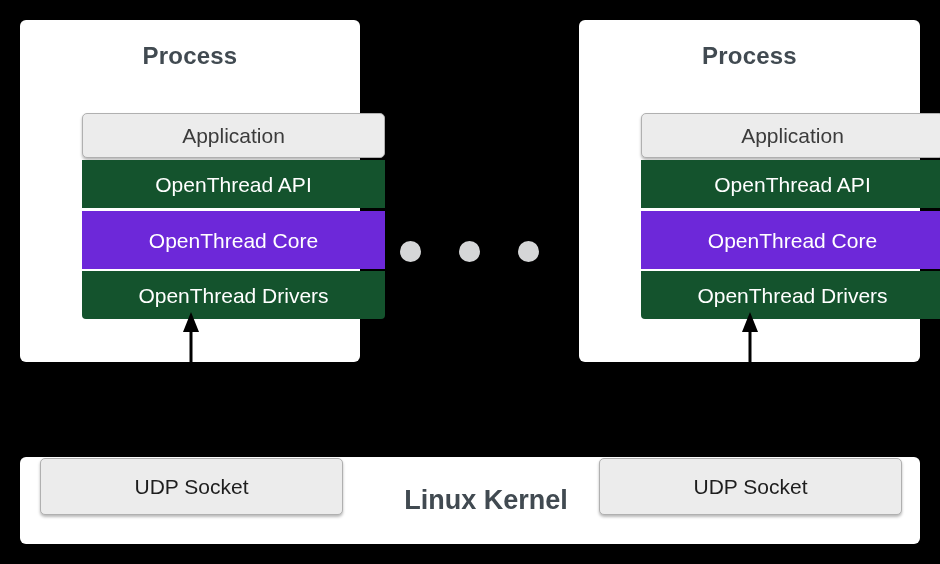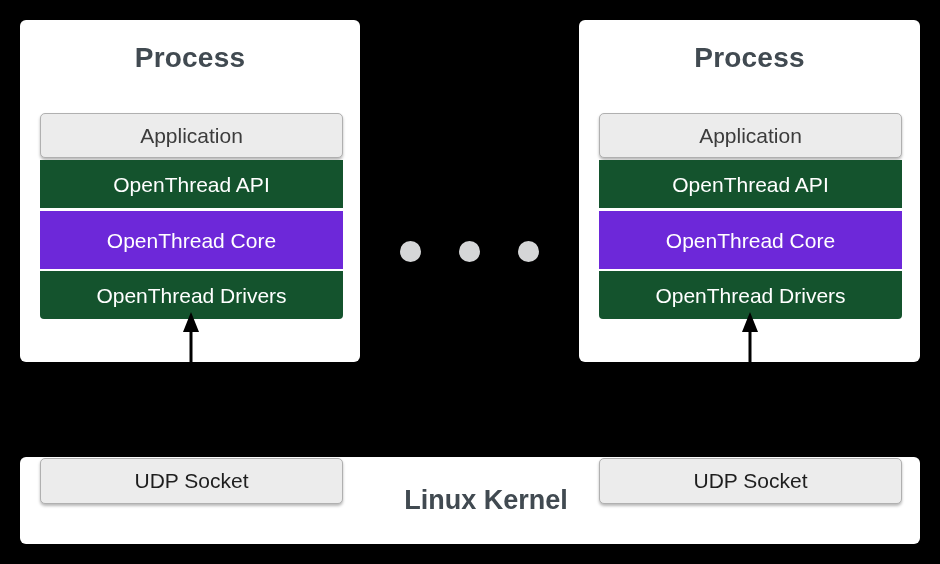--- a/index.html
+++ b/index.html
@@ -25,35 +25,36 @@
   }
   #process-left  { left: 20px;  top: 20px; width: 340px; height: 342px; }
   #process-right { left: 579px; top: 20px; width: 341px; height: 342px; }
 
   .process-title {
     position: absolute;
     left: 0;
     right: 0;
     top: 42px;
     text-align: center;
-    font-size: 28px;
+    font-size: 24px;
     font-weight: bold;
     color: #414A51;
     letter-spacing: 0.2px;
   }
 
   
   .layer {
     position: absolute;
     display: flex;
     align-items: center;
     justify-content: center;
     box-sizing: border-box;
     font-size: 21px;
     line-height: 1;
+    margin-left: 42px;
   }
   .layer-application {
     background: #ECECEC;
     border: 1px solid #B0B0B0;
     border-radius: 5px;
     color: #3C3C3C;
     box-shadow: 0 2px 3px rgba(0,0,0,0.28);
   }
   .layer-api, .layer-drivers {
     background: #14532d;
@@ -118,21 +119,21 @@
     top: 485px;
     text-align: center;
     font-size: 27px;
     font-weight: bold;
     color: #414A51;
     padding-left: 32px;
   }
   .socket-box {
     position: absolute;
     top: 458px;
-    height: 46px;
+    height: 57px;
     background: #ECECEC;
     border: 1px solid #B0B0B0;
     border-radius: 5px;
     box-sizing: border-box;
     display: flex;
     align-items: center;
     justify-content: center;
     font-size: 21px;
     color: #1E1E1E;
     box-shadow: 0 2px 3px rgba(0,0,0,0.28);

